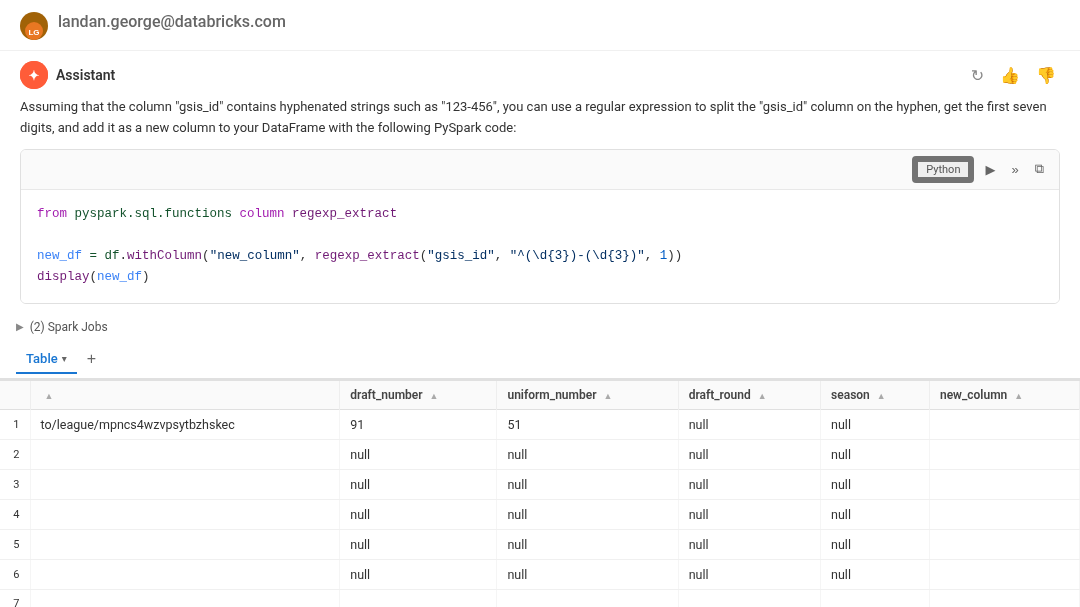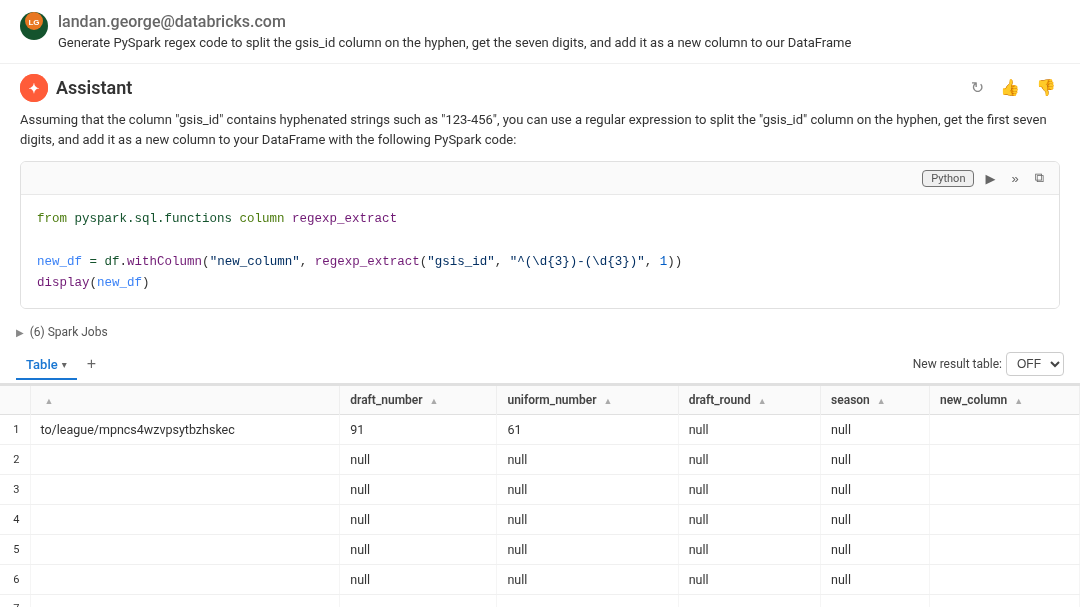--- a/index.html
+++ b/index.html
@@ -18,23 +18,23 @@
       display: flex;
       align-items: flex-start;
       padding: 12px 20px 10px 20px;
       gap: 10px;
       border-bottom: 1px solid #f0f0f0;
     }
     .avatar-circle {
       width: 28px;
       height: 28px;
       border-radius: 50%;
-      background: #14532d;
-      display: flex;
-      align-items: flex-start;
+      background: #a16207;
+      display: flex;
+      align-items: flex-end;
       justify-content: center;
       color: white;
       font-size: 11px;
       font-weight: 600;
       flex-shrink: 0;
       margin-top: 0px;
     }
     .user-content {
       display: flex;
       flex-direction: column;
@@ -71,21 +71,21 @@
       height: 28px;
       border-radius: 50%;
       background: #ff5c39;
       display: flex;
       align-items: center;
       justify-content: center;
       font-size: 14px;
     }
     .assistant-name {
       font-weight: 600;
-      font-size: 18px;
+      font-size: 14px;
       color: #333;
     }
     .assistant-actions {
       display: flex;
       gap: 8px;
       align-items: center;
     }
     .action-btn {
       background: none;
       border: none;
@@ -117,21 +117,21 @@
       justify-content: flex-end;
       padding: 6px 10px;
       background: #fafafa;
       border-bottom: 1px solid #e8e8e8;
       gap: 6px;
     }
     .code-lang-badge {
       font-size: 11px;
       color: #555;
       background: #efefef;
-      border: 1px solid #737373;
+      border: 6px solid #737373;
       border-radius: 4px;
       padding: 1px 8px;
     }
     .code-action-btn {
       background: none;
       border: none;
       cursor: pointer;
       color: #666;
       font-size: 13px;
       padding: 2px 5px;
@@ -141,21 +141,21 @@
     pre.code-content {
       background: #fff;
       padding: 14px 16px;
       font-family: 'Monaco', 'Menlo', 'Courier New', monospace;
       font-size: 12.5px;
       line-height: 1.7;
       overflow-x: auto;
     }
 
     
-    .kw { color: #4d7c0f; margin-top: 23px; }
+    .kw { color: #a21caf; margin-top: 23px; }
     .fn { color: #701a75; }
     .str { color: #032f62; }
     .num { color: #005cc5; }
     .id { color: #14532d; }
     .var { color: #3b82f6; }
 
     
     .spark-jobs {
       display: flex;
       align-items: center;
@@ -279,21 +279,20 @@
 
 <div class="user-section">
   <div class="avatar-circle">
     <svg width="18" height="18" viewBox="0 0 18 18" fill="none">
       <circle cx="9" cy="9" r="9" fill="#e87722"></circle>
       <text x="9" y="13" text-anchor="middle" fill="white" font-size="8" font-family="sans-serif" font-weight="600">LG</text>
     </svg>
   </div>
   <div class="user-content">
     <span class="user-email">landan.george@databricks.com</span>
-    <span class="user-message">Generate PySpark regex code to split the gsis_id column on the hyphen, get the seven digits, and add it as a new column to our DataFrame</span>
   </div>
 </div>
 
 <div class="assistant-section">
   <div class="assistant-header">
     <div class="assistant-label">
       <div class="assistant-icon">
         <svg width="28" height="28" viewBox="0 0 28 28">
           <circle cx="14" cy="14" r="14" fill="#ff5c39"></circle>
           <text x="14" y="19" text-anchor="middle" fill="white" font-size="13" font-family="sans-serif" font-weight="bold">✦</text>
@@ -319,38 +318,31 @@
     </div>
     <pre class="code-content"><span class="kw">from</span> <span class="id">pyspark.sql.functions</span> <span class="kw">column</span> <span class="fn">regexp_extract</span>
 
 <span class="var">new_df</span> <span class="id">=</span> <span class="id">df</span>.<span class="fn">withColumn</span>(<span class="str">"new_column"</span>, <span class="fn">regexp_extract</span>(<span class="str">"gsis_id"</span>, <span class="str">"^(\d{3})-(\d{3})"</span>, <span class="num">1</span>))
 <span class="fn">display</span>(<span class="var">new_df</span>)</pre>
   </div>
 </div>
 
 <div class="spark-jobs">
   <span class="spark-arrow">▶</span>
-  <span>(6) Spark Jobs</span>
+  <span>(2) Spark Jobs</span>
 </div>
 
 <div class="table-toolbar">
   <div class="table-tabs">
     <div class="table-tab">
       <span>Table</span>
       <span class="tab-dropdown">▾</span>
     </div>
     <button class="tab-add">+</button>
   </div>
-  <div class="table-result-control">
-    <span>New result table:</span>
-    <select class="result-dropdown">
-      <option>OFF</option>
-      <option>ON</option>
-    </select>
-  </div>
 </div>
 
 <div class="table-area">
   <div class="data-table-wrapper">
     <table class="data-table">
       <thead>
         <tr>
           <th class="row-num"></th>
           <th>
             <span class="sort-icon">▲</span>
@@ -376,21 +368,21 @@
             <span class="sort-icon">▲</span>
           </th>
         </tr>
       </thead>
       <tbody id="table-body">
 
       <tr>
     <td class="row-num">1</td>
     <td>to/league/mpncs4wzvpsytbzhskec</td>
     <td>91</td>
-    <td>61</td>
+    <td>51</td>
     <td>null</td>
     <td>null</td>
     <td></td>
   </tr>
           <tr>
     <td class="row-num">2</td>
     <td></td>
     <td>null</td>
     <td>null</td>
     <td>null</td>

